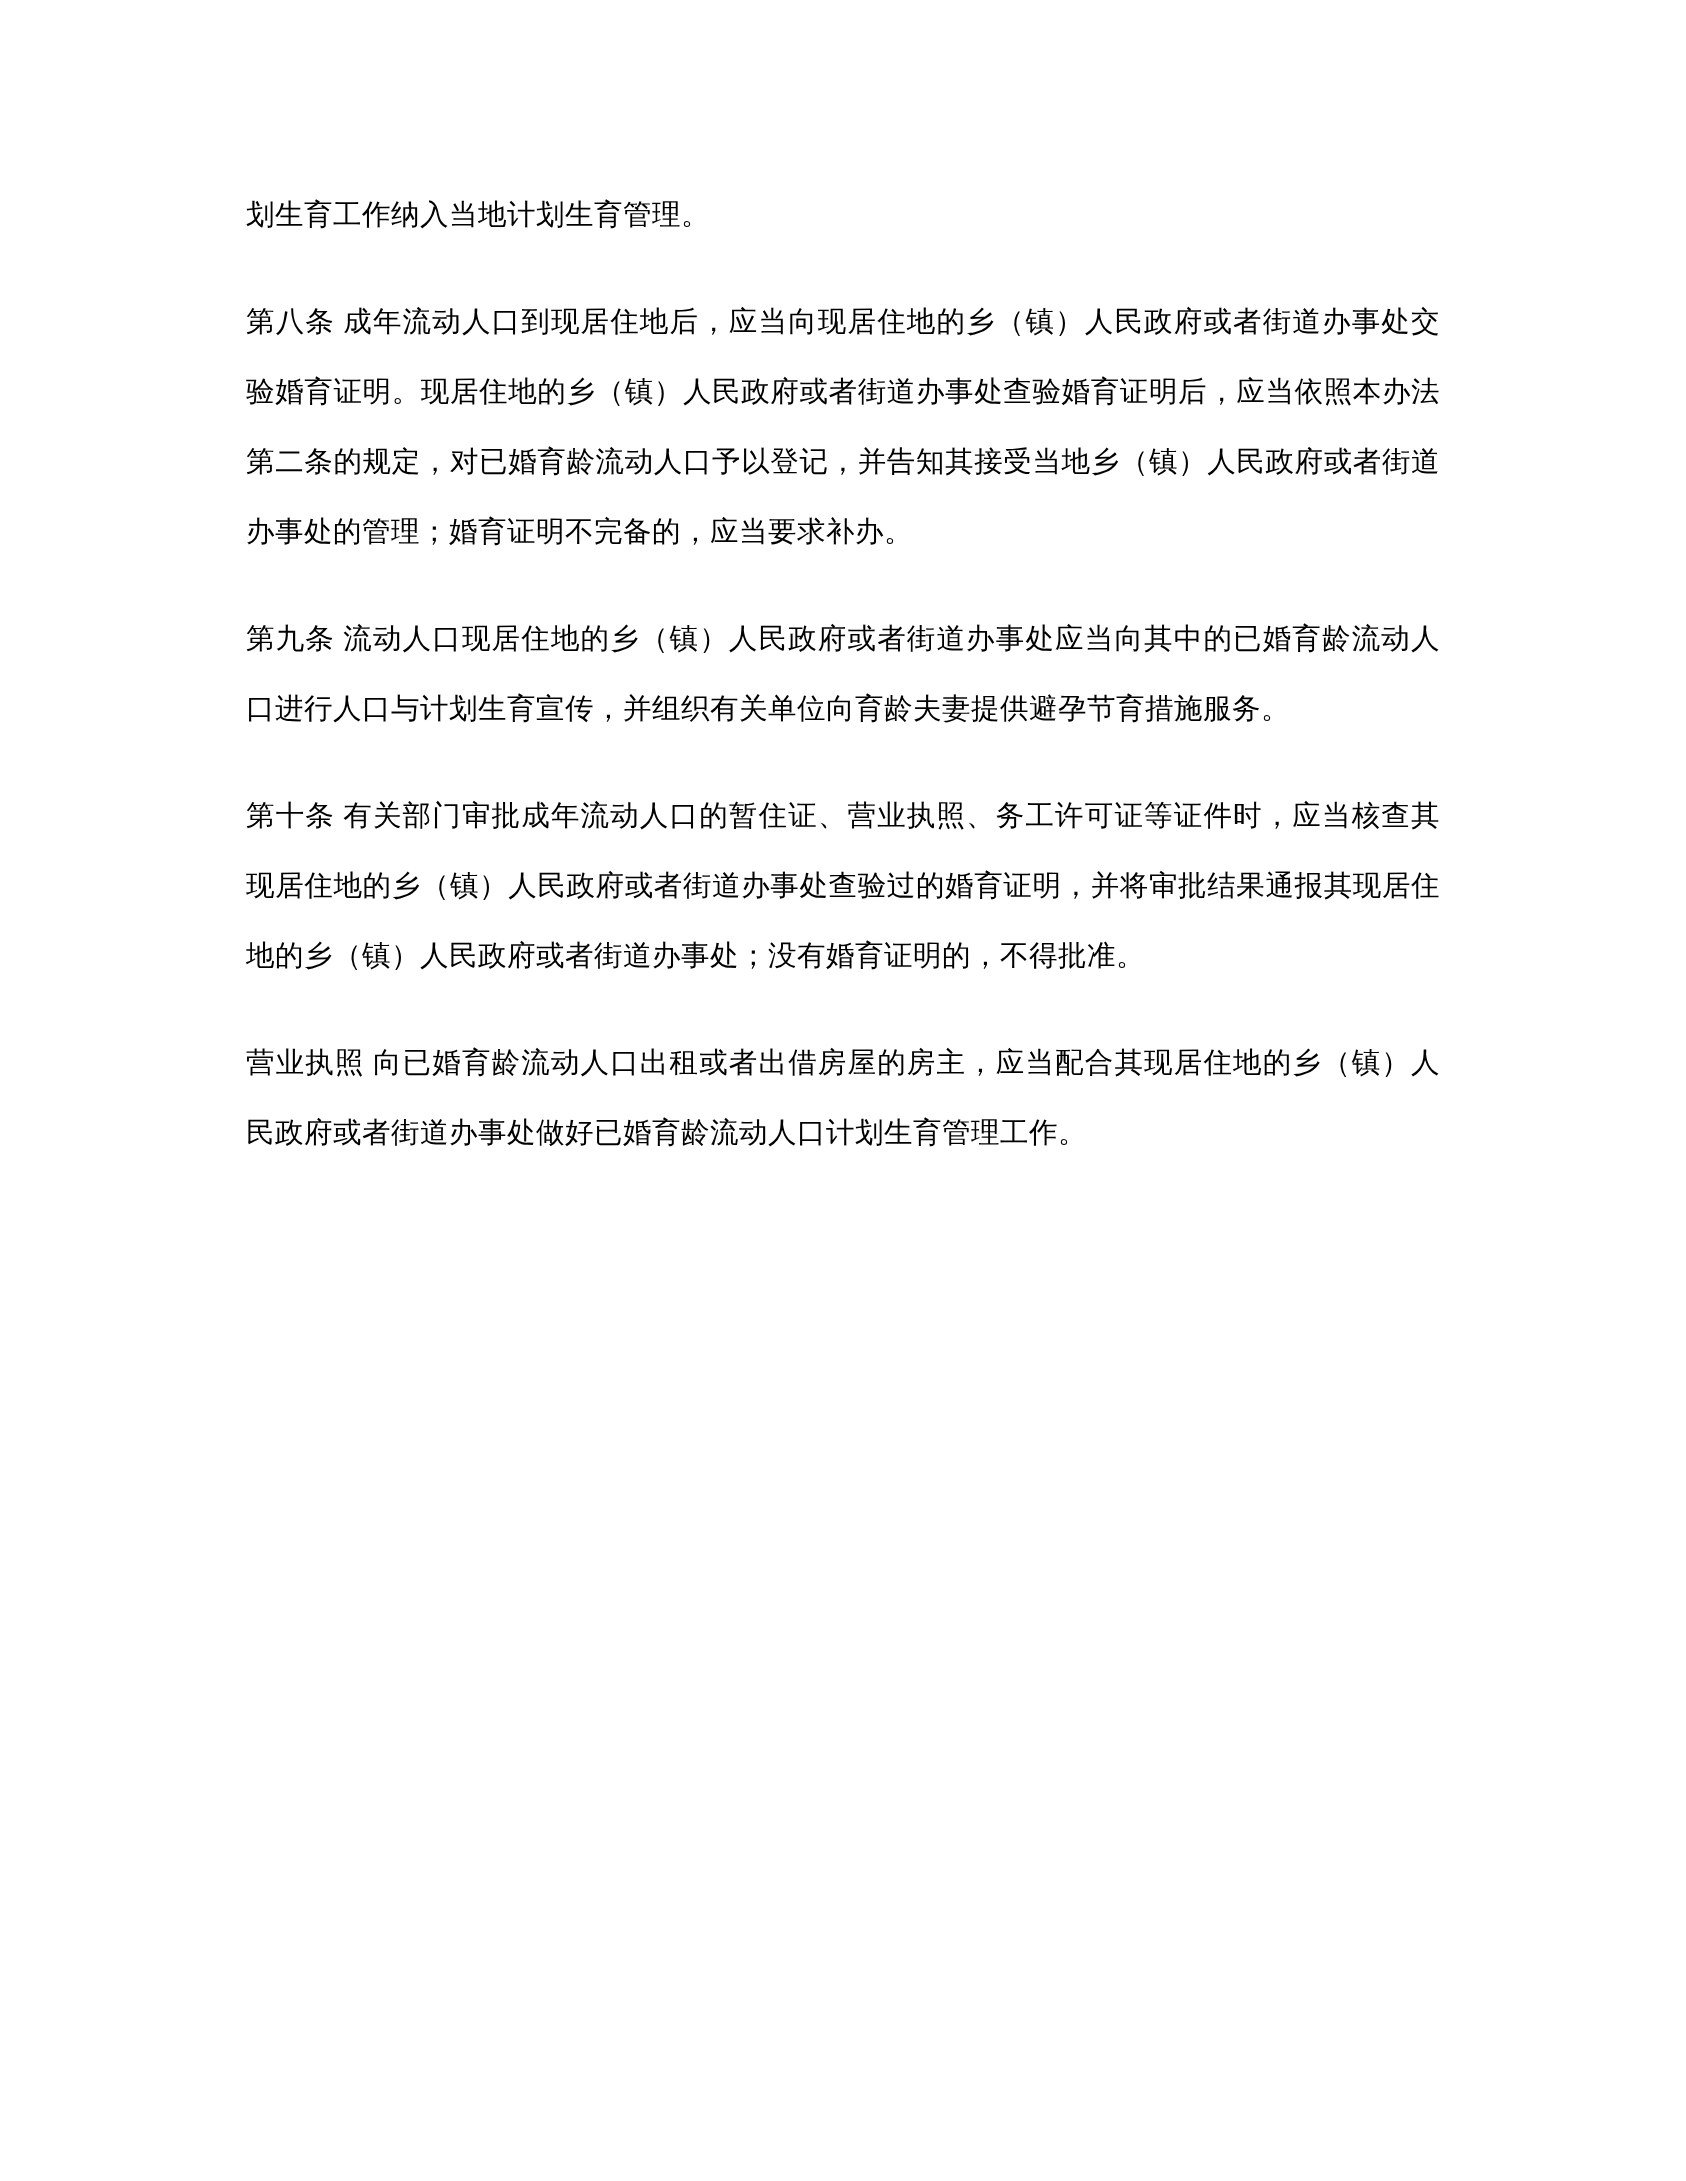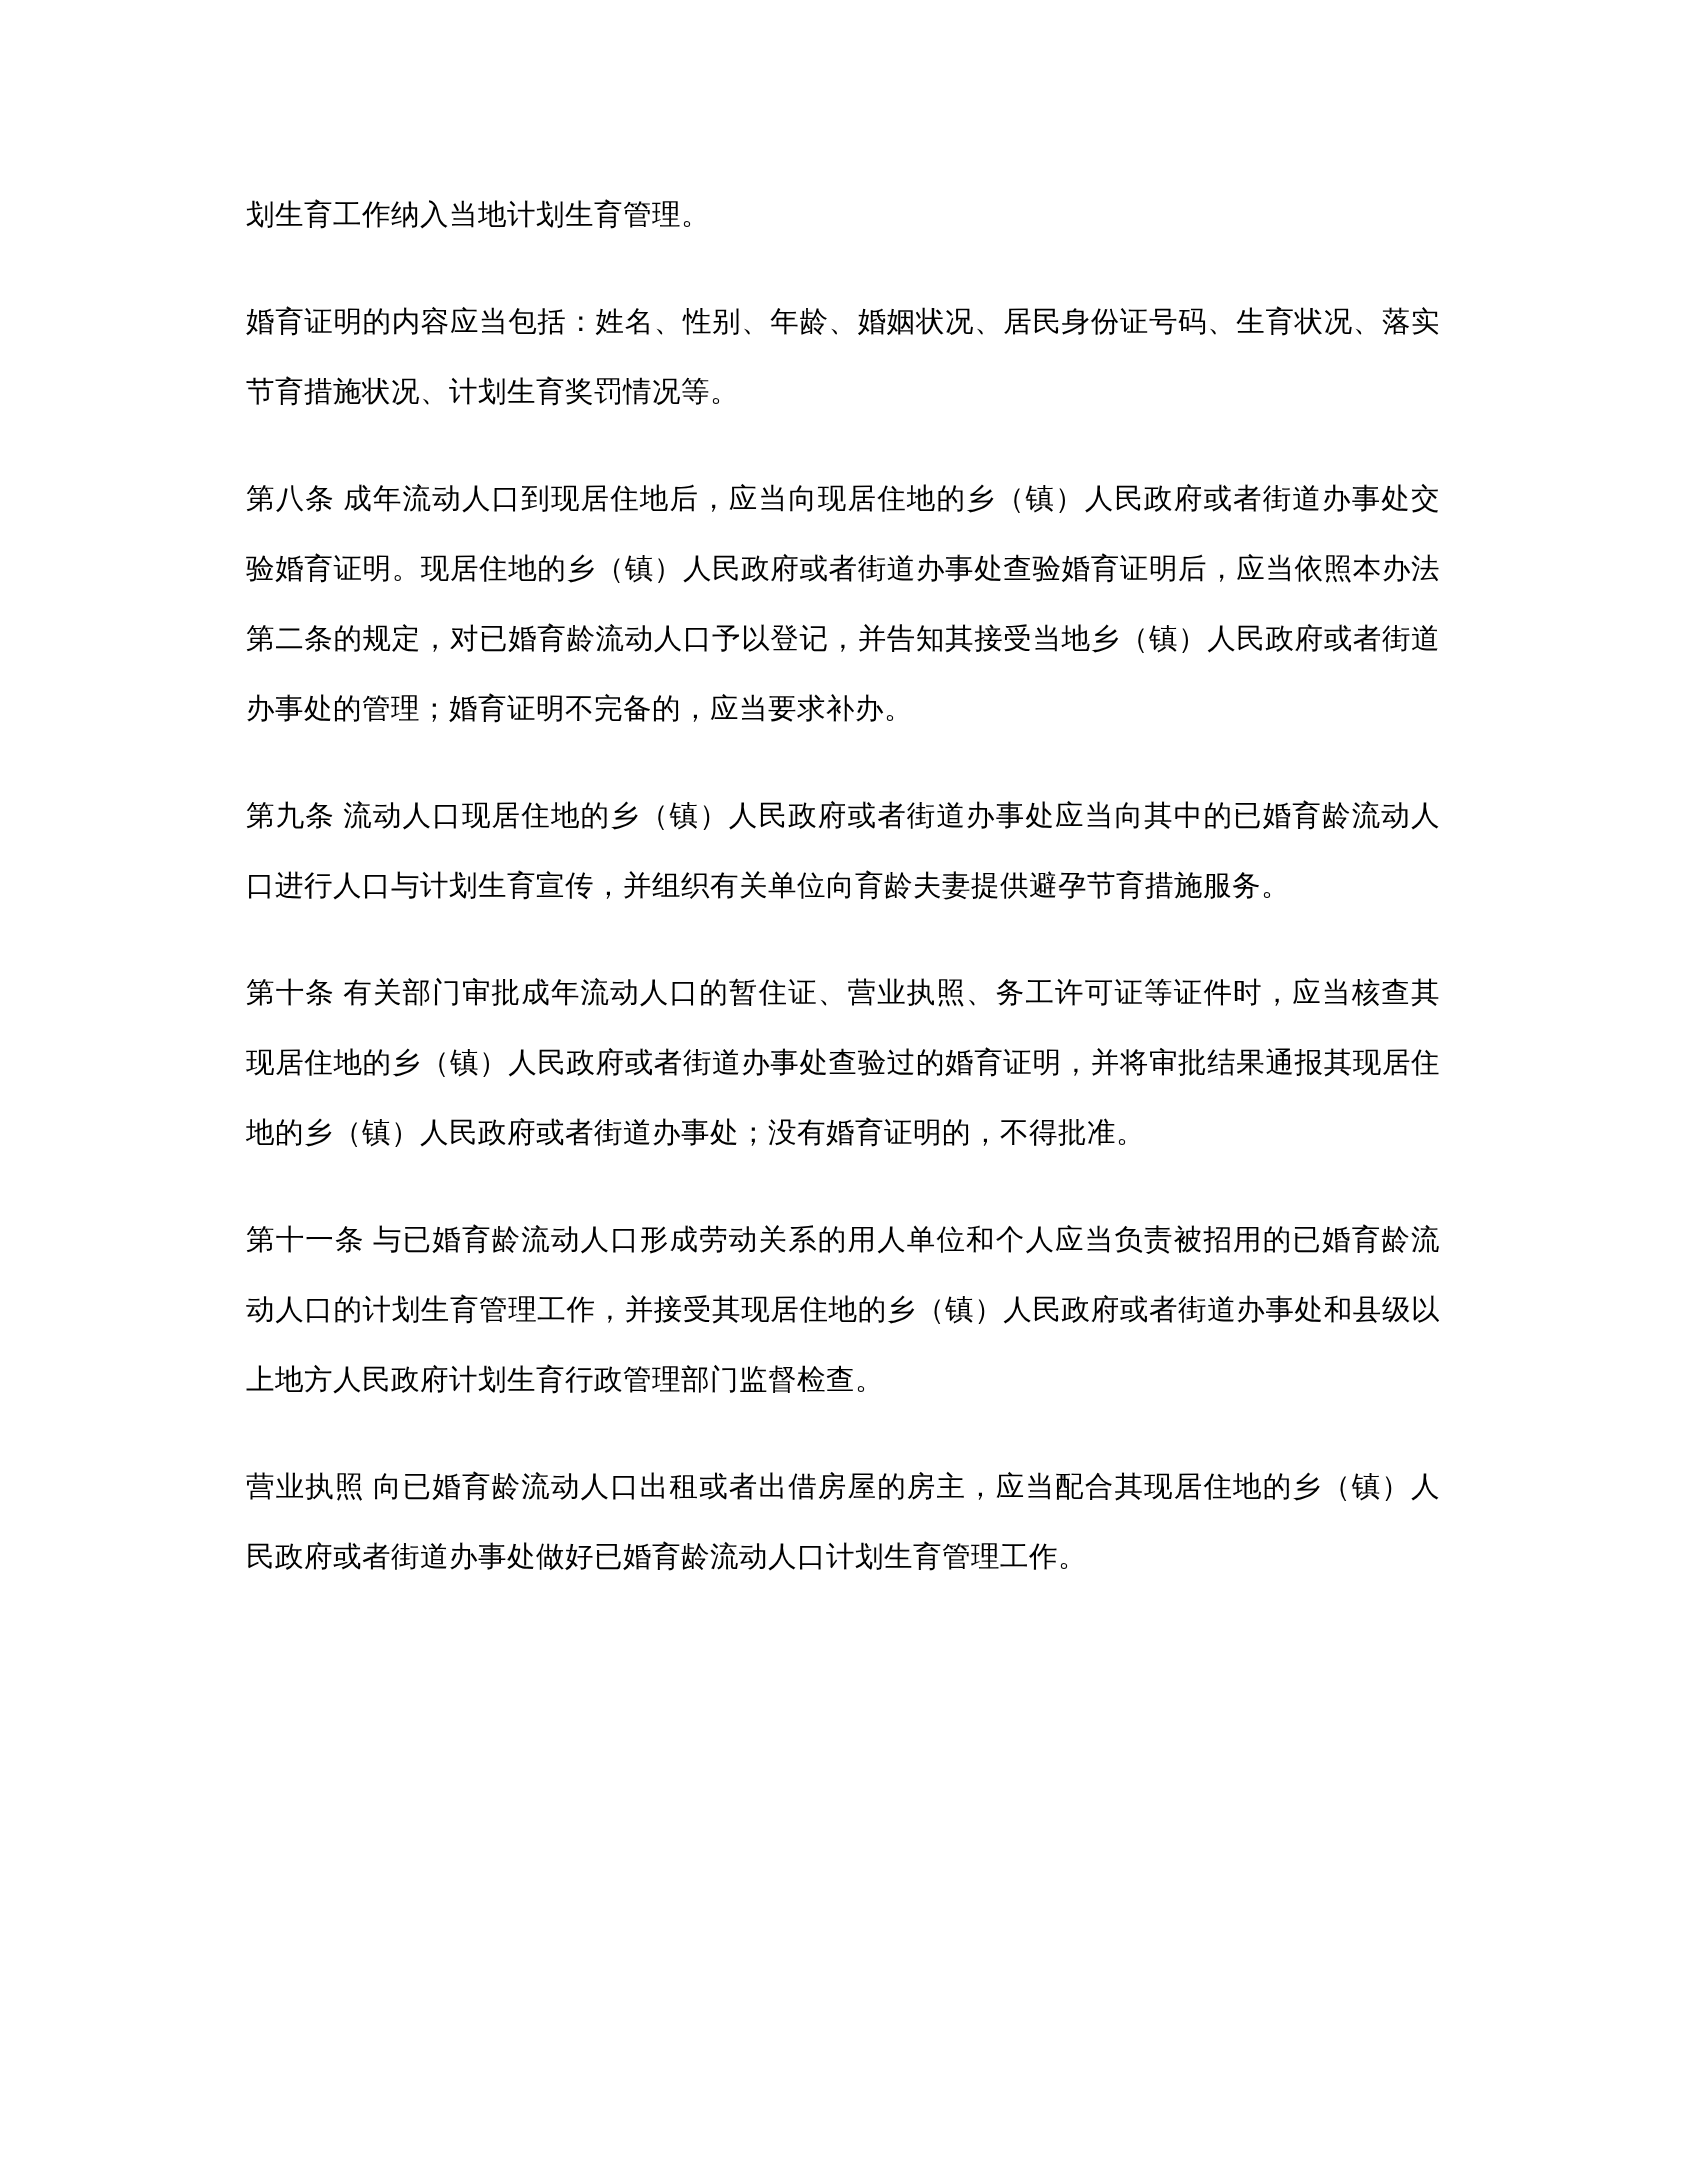--- a/index.html
+++ b/index.html
@@ -30,21 +30,19 @@
     letter-spacing: 0.5px;
     word-break: break-all;
   }
 </style>
 </head>
 <body>
 
 <div class="page">
   <div class="content">
       <p>划生育工作纳入当地计划生育管理。</p>
-      <p>婚育证明的内容应当包括：姓名、性别、年龄、婚姻状况、居民身份证号码、生育状况、落实节育措施状况、计划生育奖罚情况等。</p>
       <p>第八条  成年流动人口到现居住地后，应当向现居住地的乡（镇）人民政府或者街道办事处交验婚育证明。现居住地的乡（镇）人民政府或者街道办事处查验婚育证明后，应当依照本办法第二条的规定，对已婚育龄流动人口予以登记，并告知其接受当地乡（镇）人民政府或者街道办事处的管理；婚育证明不完备的，应当要求补办。</p>
       <p>第九条  流动人口现居住地的乡（镇）人民政府或者街道办事处应当向其中的已婚育龄流动人口进行人口与计划生育宣传，并组织有关单位向育龄夫妻提供避孕节育措施服务。</p>
       <p>第十条  有关部门审批成年流动人口的暂住证、营业执照、务工许可证等证件时，应当核查其现居住地的乡（镇）人民政府或者街道办事处查验过的婚育证明，并将审批结果通报其现居住地的乡（镇）人民政府或者街道办事处；没有婚育证明的，不得批准。</p>
-      <p>第十一条  与已婚育龄流动人口形成劳动关系的用人单位和个人应当负责被招用的已婚育龄流动人口的计划生育管理工作，并接受其现居住地的乡（镇）人民政府或者街道办事处和县级以上地方人民政府计划生育行政管理部门监督检查。</p>
       <p>营业执照  向已婚育龄流动人口出租或者出借房屋的房主，应当配合其现居住地的乡（镇）人民政府或者街道办事处做好已婚育龄流动人口计划生育管理工作。</p>
     </div>
 </div>
 
 
 </body></html>

